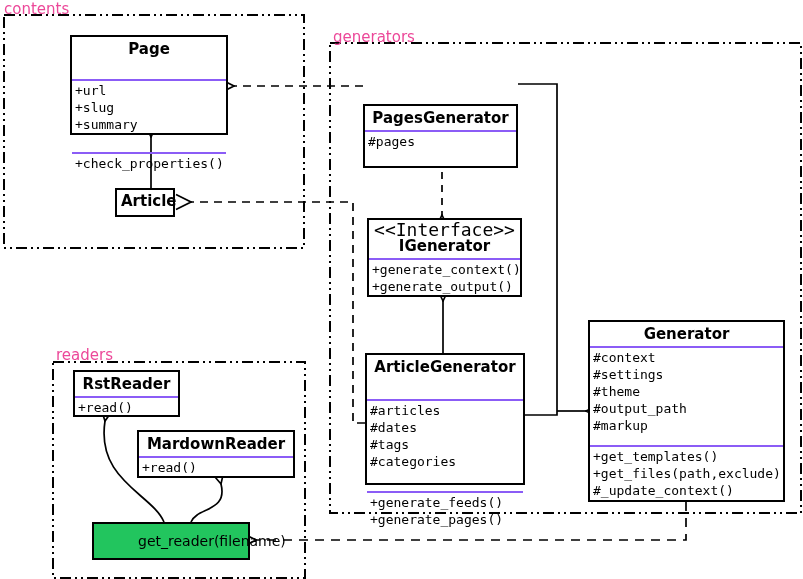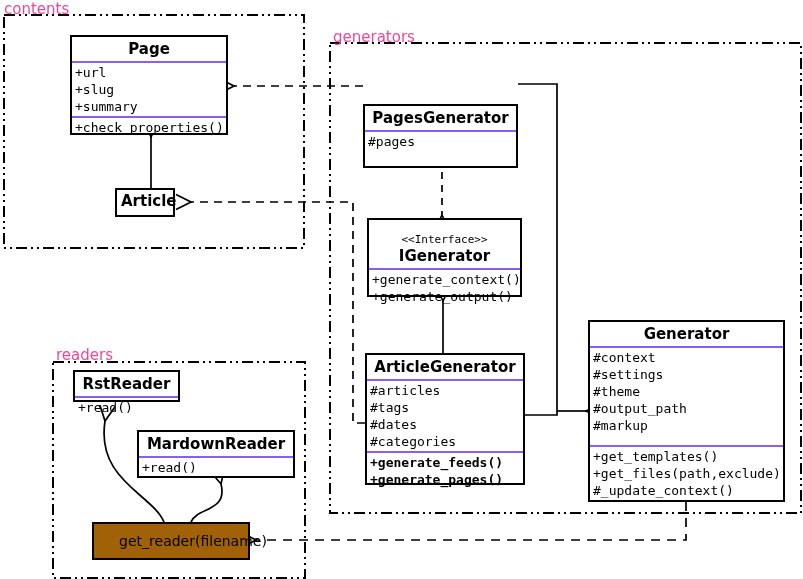--- a/index.html
+++ b/index.html
@@ -16,32 +16,32 @@
   .uml-class {
     position:absolute; border:2px solid #000; background:#fff;
     box-sizing:border-box; display:flex; flex-direction:column;
   }
   .uml-title {
     text-align:center; font-weight:bold; font-size:15px;
     padding:3px 4px 2px 4px; white-space:nowrap; line-height:19px;
   }
   .uml-stereotype {
     text-align:center; font-family:"DejaVu Sans Mono", monospace;
-    font-weight:normal; font-size:11px; line-height:15px; padding-top:12px;
+    font-weight:normal; font-size:18px; line-height:15px; padding-top:2px;
     white-space:nowrap;
   }
   .uml-sec {
     border-top:2px solid #8b5cf6;
     font-family:"DejaVu Sans Mono", monospace;
     font-size:13px; line-height:17px; padding:1px 3px;
     white-space:nowrap; flex:1 0 auto;
   }
   .uml-note {
-    position:absolute; border:2px solid #000; background:#a16207;
-    box-sizing:border-box; display:flex; align-items:center; justify-content:center;
+    position:absolute; border:2px solid #000; background:#22c55e;
+    box-sizing:border-box; display:flex; align-items:center; justify-content:flex-start;
     font-size:14px; white-space:nowrap;padding-left:44px;
   }
 </style>
 </head>
 <body>
 
 <div id="diagram">
 
   <svg id="connectors" width="803" height="579" viewBox="0 0 803 579">
     <defs>
@@ -75,21 +75,21 @@
 
     <path d="M 164 522 C 152 494 96 480 105 421" fill="none" stroke="#000" stroke-width="1.7" marker-end="url(#openArrow)"></path>
 
     <path d="M 191 522 C 197 507 228 512 221 484" fill="none" stroke="#000" stroke-width="1.7" marker-end="url(#openArrow)"></path>
   </svg>
 
   <div class="pkg-label" style="left:4px; top:0px;">contents</div>
   <div class="pkg-label" style="left:333px; top:28px;">generators</div>
   <div class="pkg-label" style="left:56px; top:346px;">readers</div>
 
-  <div class="uml-class" style="left:70px; top:35px; width:158px; height:100px;">
+  <div class="uml-class" style="left:70px; top:35px; width:158px; height:100px;gap:18px;">
     <div class="uml-title">Page</div>
     <div class="uml-sec">
       <div>+url</div>
       <div>+slug</div>
       <div>+summary</div>
     </div>
     <div class="uml-sec" style="flex:0 0 auto;">
       <div>+check_properties()</div>
     </div>
   </div>
@@ -107,29 +107,29 @@
 
   <div class="uml-class" style="left:367px; top:218px; width:155px; height:79px;">
     <div class="uml-stereotype">&lt;&lt;Interface&gt;&gt;</div>
     <div class="uml-title" style="padding-top:0;">IGenerator</div>
     <div class="uml-sec">
       <div>+generate_context()</div>
       <div>+generate_output()</div>
     </div>
   </div>
 
-  <div class="uml-class" style="left:365px; top:353px; width:160px; height:132px;">
+  <div class="uml-class" style="left:365px; top:353px; width:160px; height:132px;gap:20px;">
     <div class="uml-title">ArticleGenerator</div>
     <div class="uml-sec">
       <div>#articles</div>
+      <div>#dates</div>
       <div>#tags</div>
-      <div>#dates</div>
       <div>#categories</div>
     </div>
-    <div class="uml-sec" style="flex:0 0 auto;font-weight:bold;">
+    <div class="uml-sec" style="flex:0 0 auto;">
       <div>+generate_feeds()</div>
       <div>+generate_pages()</div>
     </div>
   </div>
 
   <div class="uml-class" style="left:588px; top:320px; width:197px; height:182px;">
     <div class="uml-title">Generator</div>
     <div class="uml-sec">
       <div>#context</div>
       <div>#settings</div>
@@ -137,21 +137,21 @@
       <div>#output_path</div>
       <div>#markup</div>
     </div>
     <div class="uml-sec" style="flex:0 0 auto;">
       <div>+get_templates()</div>
       <div>+get_files(path,exclude)</div>
       <div>#_update_context()</div>
     </div>
   </div>
 
-  <div class="uml-class" style="left:73px; top:370px; width:107px; height:32px;">
+  <div class="uml-class" style="left:73px; top:370px; width:107px; height:47px;">
     <div class="uml-title">RstReader</div>
     <div class="uml-sec">
       <div>+read()</div>
     </div>
   </div>
 
   <div class="uml-class" style="left:137px; top:430px; width:158px; height:48px;">
     <div class="uml-title">MardownReader</div>
     <div class="uml-sec">
       <div>+read()</div>

